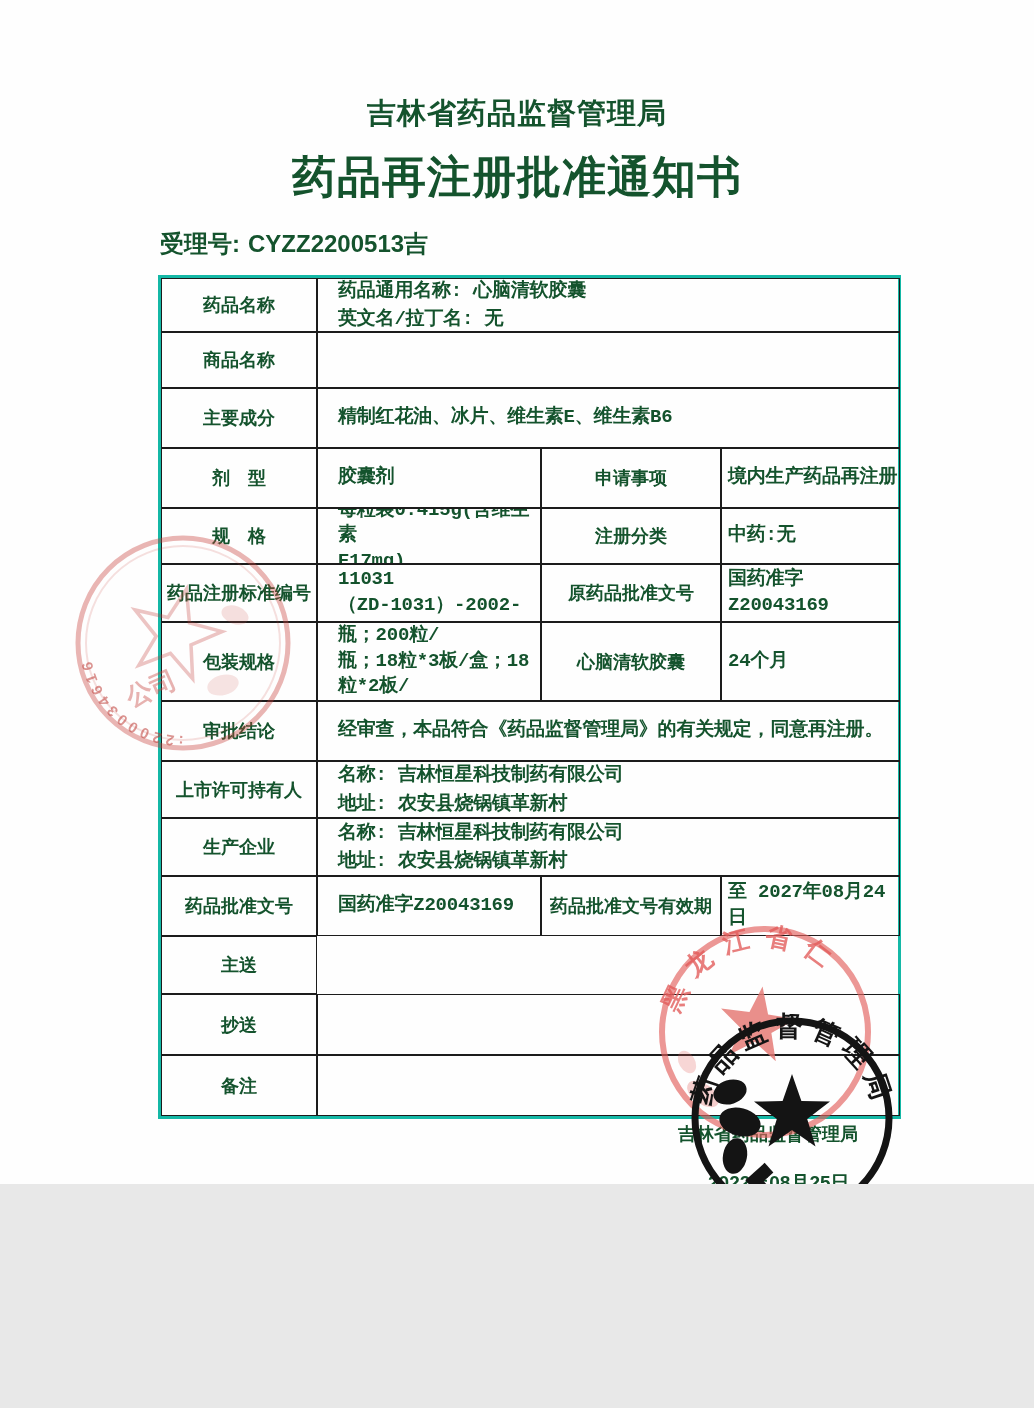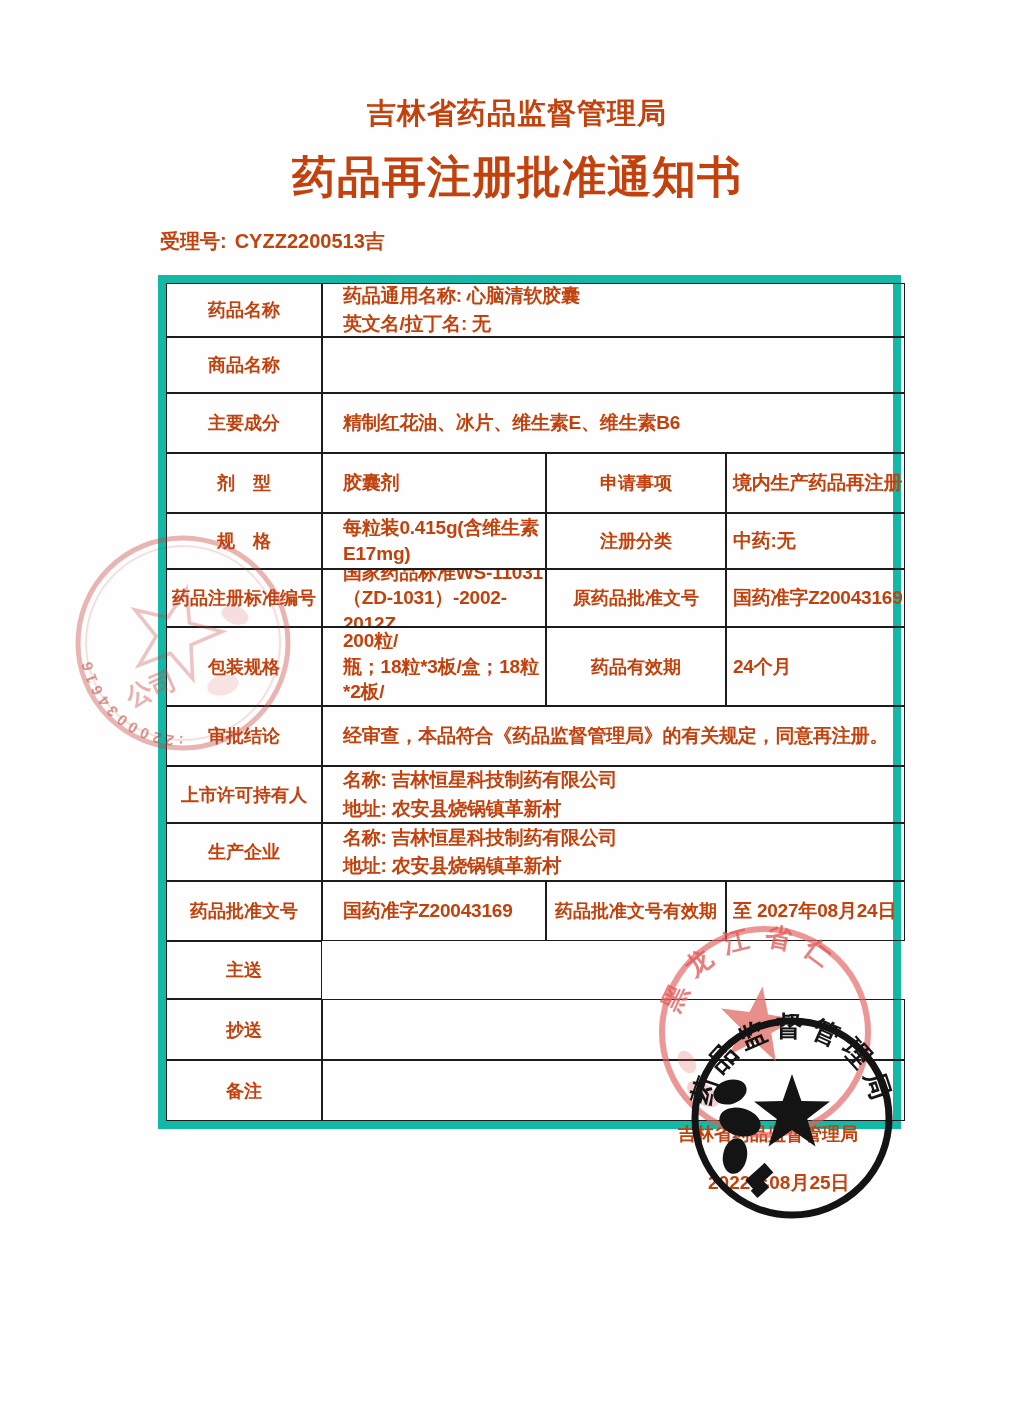--- a/index.html
+++ b/index.html
@@ -1,40 +1,40 @@
 <!DOCTYPE html>
 <html><head>
 <meta charset="utf-8">
 <style>
   html,body{margin:0;padding:0;background:#e8e8e8;}
   .page{
-    position:relative;width:1034px;height:1408px;background:#fefefe;
+    position:relative;width:1034px;height:1184px;background:#fefefe;
     margin:0 auto;overflow:hidden;
     font-family:"Liberation Sans","DejaVu Sans",sans-serif;
-    color:#c2410c;font-weight:bold;
+    color:#14532d;font-weight:bold;
   }
   .org-title{
     position:absolute;top:94px;left:0;width:100%;text-align:center;
     font-size:29px;letter-spacing:1px;
   }
   .doc-title{
     position:absolute;top:148px;left:0;width:100%;text-align:center;
     font-size:44px;letter-spacing:1px;
   }
-  .ref-row{position:absolute;top:228px;left:160px;right:164px;height:26px;font-size:20px;}
+  .ref-row{position:absolute;top:228px;left:160px;right:164px;height:26px;font-size:24px;}
   .ref-left{position:absolute;left:0;top:0;white-space:nowrap;}
   .ref-right{position:absolute;right:0;top:0;white-space:nowrap;}
   .ref-row .lblpart{margin-right:8px;}
 
   .doc-table{
     position:absolute;left:158px;top:275px;width:743px;
     display:grid;box-sizing:border-box;
     grid-template-columns:156px 224px 180px 179px;
     grid-template-rows:54px 56px 60px 60px 56px 58px 79px 60px 57px 58px 60px 58px 61px 61px;
-    border:8px solid #14b8a6;background:transparent;z-index:2;
+    border:3px solid #14b8a6;background:transparent;z-index:2;font-family:Liberation Mono, monospace;
   }
   .cell{border:1px solid #1c1c1c;box-sizing:border-box;display:flex;
         flex-direction:column;justify-content:center;overflow:hidden;}
   .lbl{align-items:center;text-align:center;font-size:18px;white-space:nowrap;}
   .val{padding-left:20px;font-size:19px;letter-spacing:-0.2px;white-space:pre-line;line-height:1.35;}
   .val2{padding-left:6px;}
   .vline{line-height:1.5;}
 
   .sig-issuer{position:absolute;left:678px;top:1122px;font-size:18px;z-index:3;white-space:nowrap;}
   .sig-date{position:absolute;left:708px;top:1170px;font-size:19px;z-index:3;white-space:nowrap;}
@@ -86,21 +86,21 @@
     <div class="cell lbl" style="grid-area:6/1">药品注册标准编号</div>
     <div class="cell val" style="grid-area:6/2">国家药品标准WS-11031
 （ZD-1031）-2002-2012Z</div>
     <div class="cell lbl" style="grid-area:6/3">原药品批准文号</div>
     <div class="cell val val2" style="grid-area:6/4">国药准字Z20043169</div>
 
     <div class="cell lbl" style="grid-area:7/1">包装规格</div>
     <div class="cell val" style="grid-area:7/2">100粒/瓶；150粒/瓶；200粒/
 瓶；18粒*3板/盒；18粒*2板/
 盒</div>
-    <div class="cell lbl" style="grid-area:7/3">药品有效期</div>
+    <div class="cell lbl" style="grid-area:7/3">心脑清软胶囊</div>
     <div class="cell val val2" style="grid-area:7/4;padding-left:6px">24个月</div>
 
     <div class="cell lbl" style="grid-area:8/1">审批结论</div>
     <div class="cell val" style="grid-area:8/2/9/5">经审查，本品符合《药品监督管理局》的有关规定，同意再注册。</div>
 
     <div class="cell lbl" style="grid-area:9/1">上市许可持有人</div>
     <div class="cell val" style="grid-area:9/2/10/5">
       <div class="vline">名称: 吉林恒星科技制药有限公司</div>
       <div class="vline">地址: 农安县烧锅镇革新村</div>
     </div>

